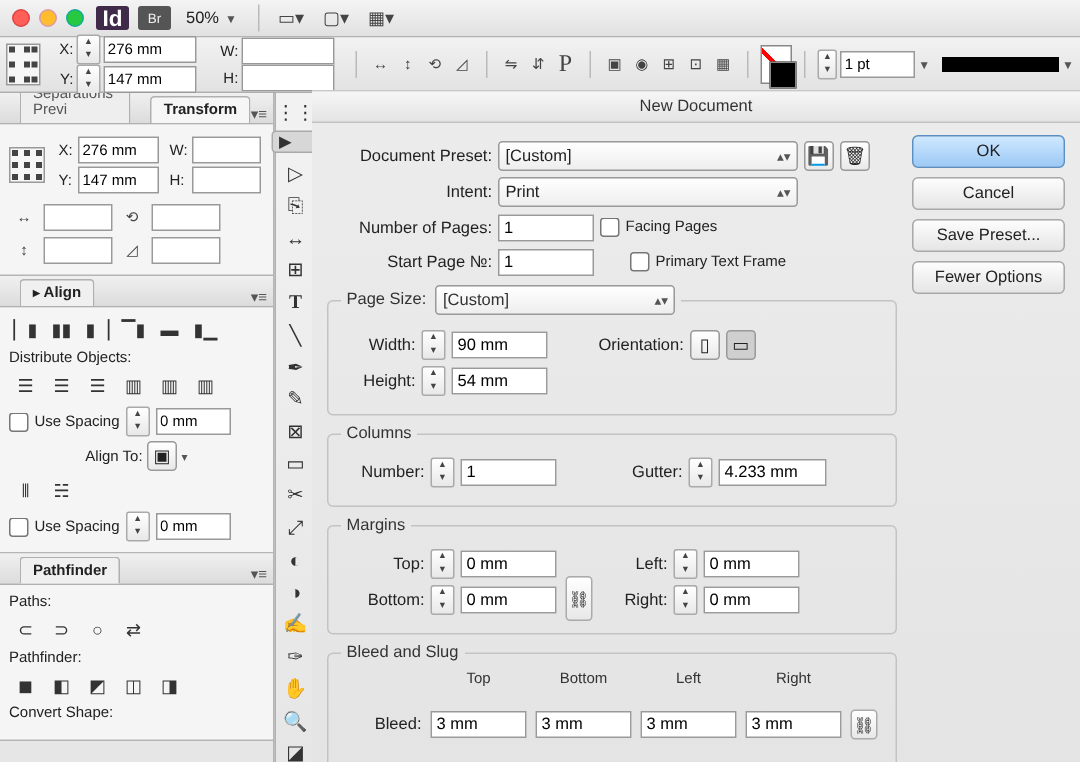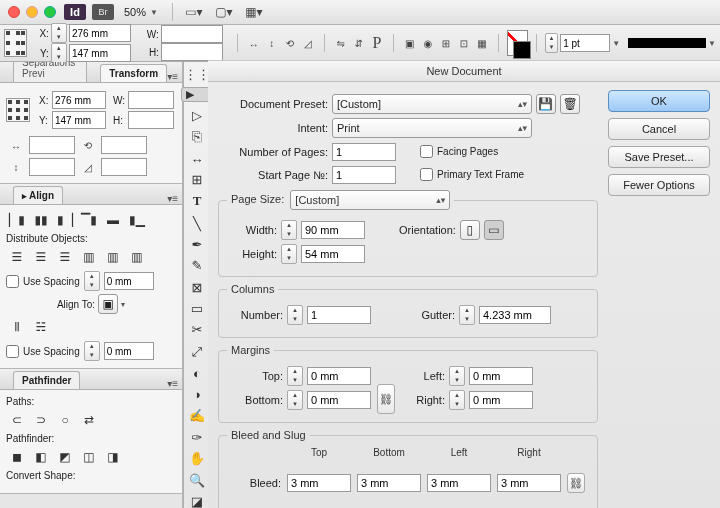--- a/index.html
+++ b/index.html
@@ -3,21 +3,21 @@
 <meta charset="utf-8">
 <style>
 html,body{margin:0;padding:0;font-family:"Lucida Grande","Segoe UI",Arial,sans-serif;font-size:11px;color:#222;background:#e8e8e8}
 #stage{position:relative;width:720px;height:508px;overflow:hidden;background:#ebebeb}
 .topbar{display:flex;align-items:center;height:24px;background:linear-gradient(#f4f4f4,#e1e1e1);border-bottom:1px solid #b3b3b3}
 .traffic{display:flex;gap:6px;padding:0 8px}
 .tl{width:10px;height:10px;border-radius:50%}
 .red{background:#ff5f57;border:1px solid #d44}
 .yell{background:#ffbd2e;border:1px solid #d9a}
 .grn{background:#28c941;border:1px solid #1a9}
-.idbadge{width:22px;height:16px;background:#3f2a4a;color:#fff;font-weight:bold;font-size:11px;display:flex;align-items:center;justify-content:center;border-radius:2px;margin-right:6px}
+.idbadge{width:22px;height:16px;background:#3f2a4a;color:#fff;font-weight:bold;font-size:15px;display:flex;align-items:center;justify-content:center;border-radius:2px;margin-right:6px}
 .brbadge{width:22px;height:16px;background:#555;color:#eee;font-size:9px;display:flex;align-items:center;justify-content:center;border-radius:2px;margin-right:10px}
 .zoombox{display:flex;align-items:center;gap:4px;font-size:11px;margin-right:8px}
 .tri{font-size:8px;color:#555}
 .divider{width:1px;height:18px;background:#b9b9b9;margin:0 6px}
 .tbico{width:22px;height:18px;margin:0 4px;display:flex;align-items:center;justify-content:center;font-size:12px;color:#444}
 .ctrlbar{display:flex;align-items:center;height:36px;background:linear-gradient(#f2f2f2,#e2e2e2);border-bottom:1px solid #aeaeae;padding:0 4px;gap:2px;font-size:10px}
 .refbox{width:26px;height:26px;border:1px solid #999;background:#f6f6f6;position:relative;margin-right:6px}
 .refbox span{position:absolute;width:4px;height:4px;background:#444}
 .coord{display:flex;align-items:center;gap:2px;margin-right:6px}
 .coord label{width:14px;text-align:right}
@@ -328,21 +328,21 @@
     <div class="frow">
             <label class="r">Intent:</label>
      <div class="sel" style="max-width:190px">
               <span>Print</span>
               <span class="arr">▴▾</span>
             </div>
     </div>
     <div class="frow">
             <label class="r">Number of Pages:</label>
      <input class="num" value="1" style="">
-     <div class="chk" style="margin-left:20px">
+     <div class="chk" style="">
               <input type="checkbox" style="">
               <span>Facing Pages</span>
             </div>
     </div>
     <div class="frow">
             <label class="r">Start Page №:</label>
      <input class="num" value="1" style="">
      <div class="chk" style="margin-left:20px">
               <input type="checkbox" style="">
               <span>Primary Text Frame</span>

